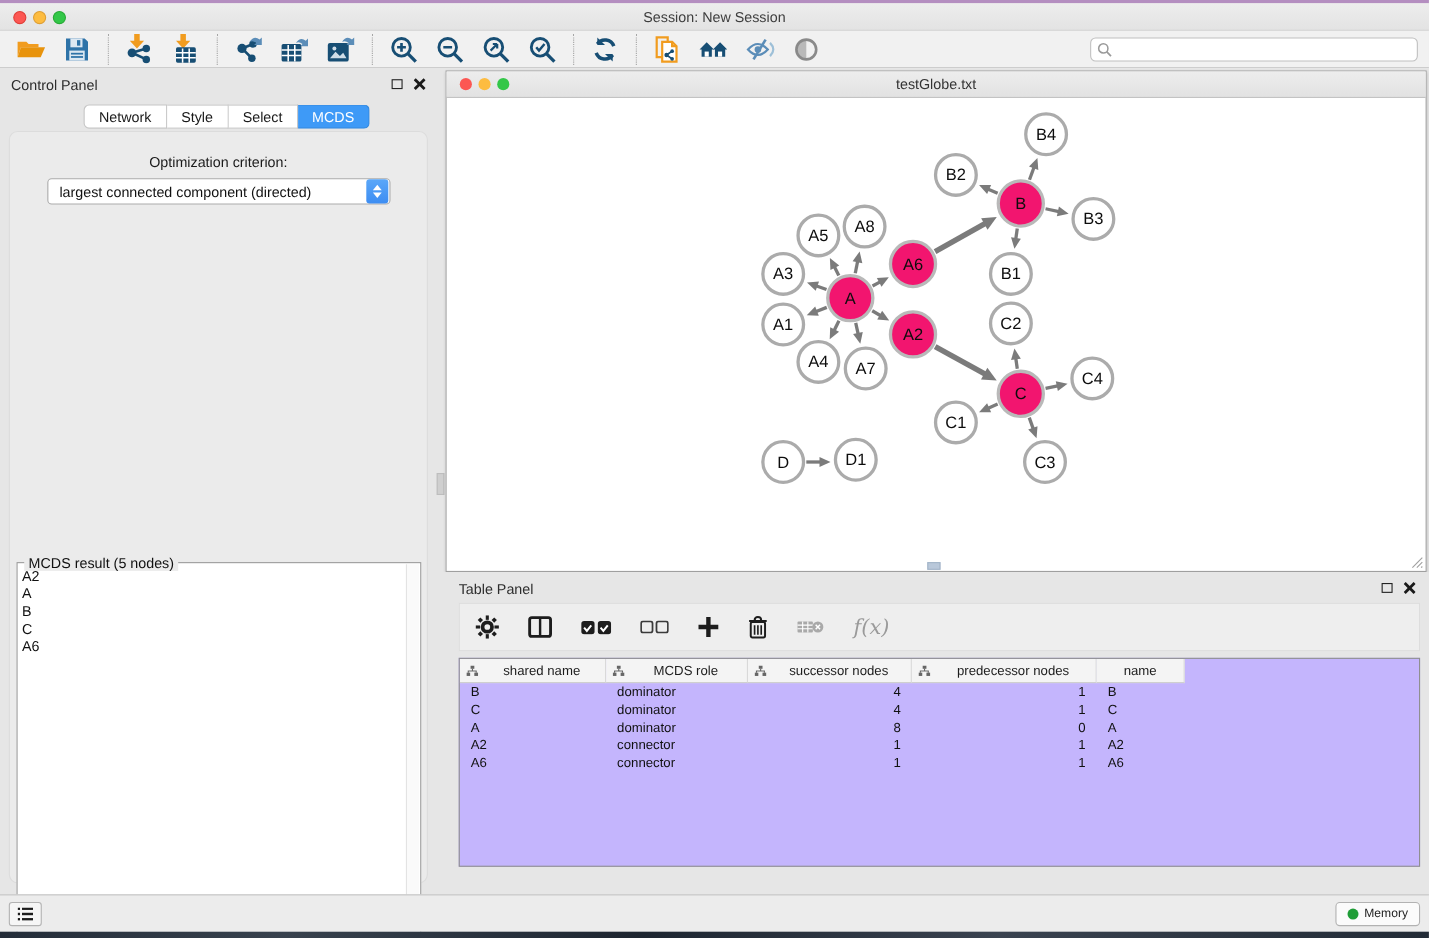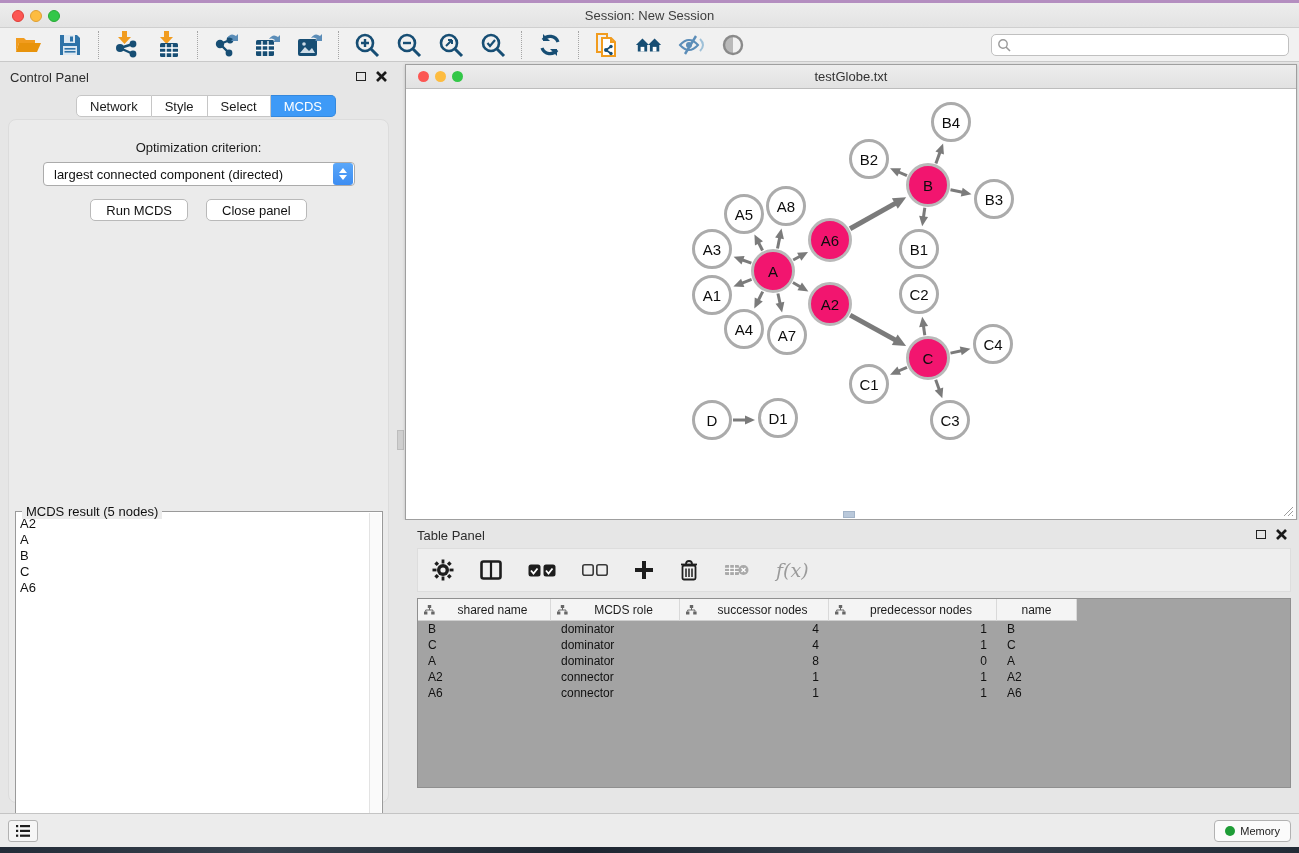--- a/index.html
+++ b/index.html
@@ -93,21 +93,21 @@
   
   #table-panel { position:absolute; left:400px; top:458px; width:899px; height:293px; background:#e6e6e6; }
   #tp-header { position:absolute; left:17px; top:8px; font-size:13px; color:#2d2d2d; }
   #tp-ctrls { right:12px; top:9px; }
   #tp-toolbar { position:absolute; left:17px; top:28px; width:874px; height:44px;
     background:#eeeeee; border:1px solid #dddddd; display:flex; align-items:center; gap:26px; padding-left:14px; }
   .tp-btn { display:flex; align-items:center; justify-content:center; cursor:default; }
   #fx-label { font-family:"DejaVu Serif", serif; font-style:italic; font-size:19px; color:#9a9a9a; }
 
   #node-table { position:absolute; left:17px; top:78px; width:874px; height:190px;
-    background:#a3a3a3; border:1px solid #8f8f8f; overflow:hidden; }
+    background:#c4b5fd; border:1px solid #8f8f8f; overflow:hidden; }
   #nt-header { position:absolute; left:0; top:0; height:22px; display:flex; }
   .nt-hcell { height:22px; background:#f4f4f4; border-right:1px solid #d9d9d9; border-bottom:1px solid #cfcfcf;
     display:flex; align-items:center; font-size:12px; color:#1c1c1c; position:relative; }
   .nt-hcell .hlabel { flex:1; text-align:center; padding:0 4px; }
   .tree-icon { margin-left:6px; flex:0 0 auto; }
   #nt-body { position:absolute; left:0; top:22px; width:100%; }
   .nt-row { display:flex; height:16px; align-items:center; }
   .nt-cell { font-size:12px; color:#111; padding:0 10px; white-space:nowrap; overflow:hidden; }
   .al { text-align:left; } .ar { text-align:right; }
 
@@ -314,24 +314,20 @@
     </div>
     <div id="cp-body">
       <div id="criterion-select">
         <span id="criterion-value">largest connected component (directed)</span>
         <span id="criterion-stepper">
           <span class="step-arrow step-up"></span>
             <span class="step-arrow step-down"></span>
         </span>
       </div>
       <div id="opt-label">Optimization criterion:</div>
-      <div id="cp-buttons">
-        <div class="mac-btn">Run MCDS</div>
-        <div class="mac-btn">Close panel</div>
-      </div>
       <div id="mcds-result">
         <div id="mcds-result-legend">MCDS result (5 nodes)</div>
         <ul id="mcds-result-list">
             <li>A2</li>
             <li>A</li>
             <li>B</li>
             <li>C</li>
             <li>A6</li>
           </ul>
         <div id="mcds-scrollbar"></div>

